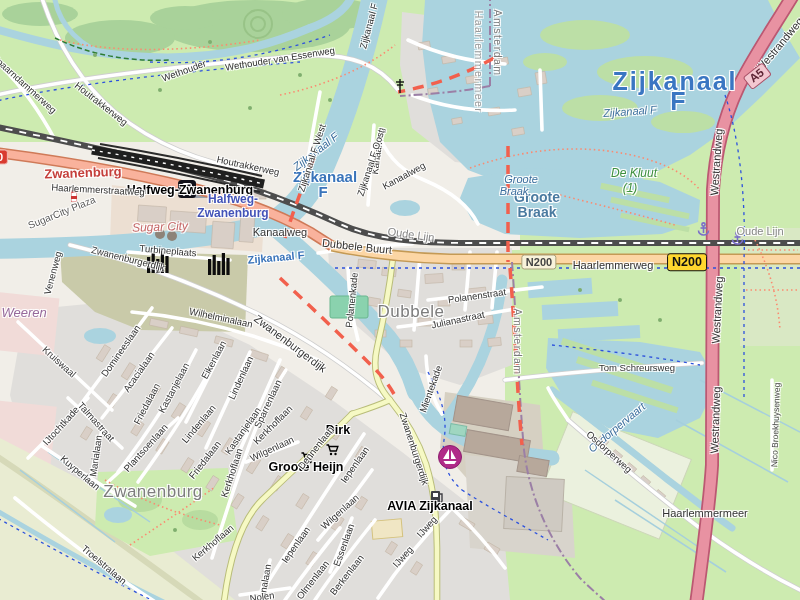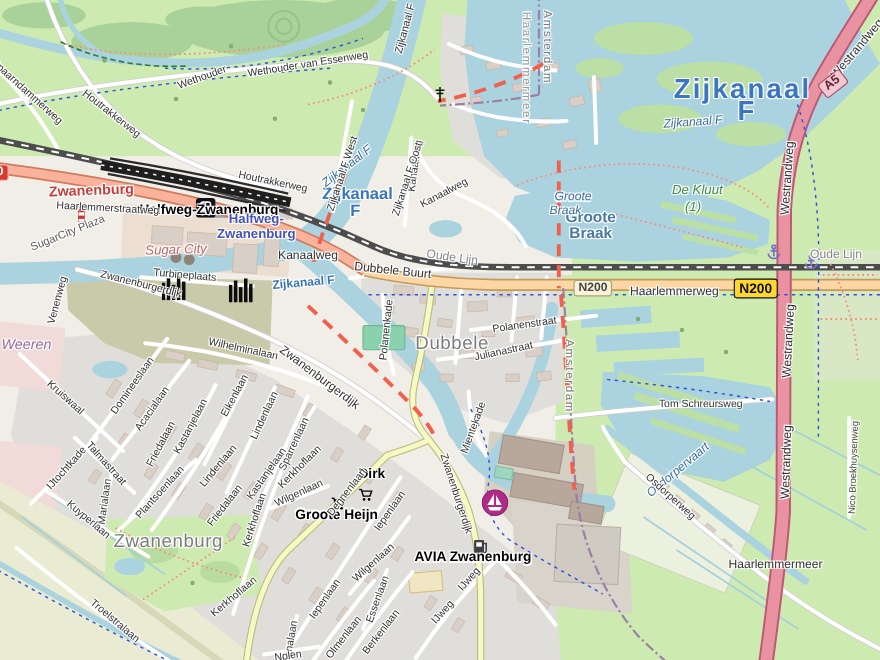--- a/index.html
+++ b/index.html
@@ -518,21 +518,21 @@
       <span class="lbl street-lg" style="left: 780px; top: 45px; transform: translate(-50%, -50%) rotate(-50deg);">Westrandweg</span>
       <span class="lbl street-lg" style="left: 717px; top: 162px; transform: translate(-50%, -50%) rotate(-86deg);">Westrandweg</span>
       <span class="lbl street-lg" style="left: 718px; top: 310px; transform: translate(-50%, -50%) rotate(-87deg);">Westrandweg</span>
       <span class="lbl street-lg" style="left: 716px; top: 420px; transform: translate(-50%, -50%) rotate(-88deg);">Westrandweg</span>
       <span class="lbl street" style="left: 637px; top: 368px; transform: translate(-50%, -50%) rotate(0deg);">Tom Schreursweg</span>
       <span class="lbl street" style="left: 609px; top: 452px; transform: translate(-50%, -50%) rotate(42deg);">Osdorperweg</span>
       <span class="lbl street-lg" style="left: 705px; top: 514px; transform: translate(-50%, -50%) rotate(0deg);">Haarlemmermeer</span>
       <span class="lbl street-sm" style="left: 776px; top: 425px; transform: translate(-50%, -50%) rotate(-88deg);">Nico Broekhuysenweg</span>
       <span class="lbl poi-bold" style="left: 338px; top: 431px; transform: translate(-50%, -50%) rotate(0deg);">Dirk</span>
       <span class="lbl poi-bold" style="left: 306px; top: 468px; transform: translate(-50%, -50%) rotate(0deg);">Groote Heijn</span>
-      <span class="lbl poi-bold" style="left: 430px; top: 507px; transform: translate(-50%, -50%) rotate(0deg);">AVIA Zwanenburg</span>
+      <span class="lbl poi-bold" style="left: 430px; top: 507px; transform: translate(-50%, -50%) rotate(0deg);">AVIA Zijkanaal</span>
       <span class="lbl street" style="left: 316px; top: 448px; transform: translate(-50%, -50%) rotate(-52deg);">Dennenlaan</span>
       <span class="lbl street" style="left: 355px; top: 465px; transform: translate(-50%, -50%) rotate(-55deg);">Iepenlaan</span>
       <span class="lbl street" style="left: 296px; top: 545px; transform: translate(-50%, -50%) rotate(-55deg);">Iepenlaan</span>
       <span class="lbl street" style="left: 340px; top: 512px; transform: translate(-50%, -50%) rotate(-42deg);">Wilgenlaan</span>
       <span class="lbl street" style="left: 272px; top: 449px; transform: translate(-50%, -50%) rotate(-25deg);">Wilgenlaan</span>
       <span class="lbl street" style="left: 344px; top: 545px; transform: translate(-50%, -50%) rotate(-70deg);">Essenlaan</span>
       <span class="lbl street" style="left: 347px; top: 575px; transform: translate(-50%, -50%) rotate(-52deg);">Berkenlaan</span>
       <span class="lbl street" style="left: 313px; top: 580px; transform: translate(-50%, -50%) rotate(-52deg);">Olmenlaan</span>
       <span class="lbl street" style="left: 264px; top: 588px; transform: translate(-50%, -50%) rotate(-80deg);">Julianalaan</span>
       <span class="lbl street" style="left: 403px; top: 557px; transform: translate(-50%, -50%) rotate(-48deg);">IJweg</span>

